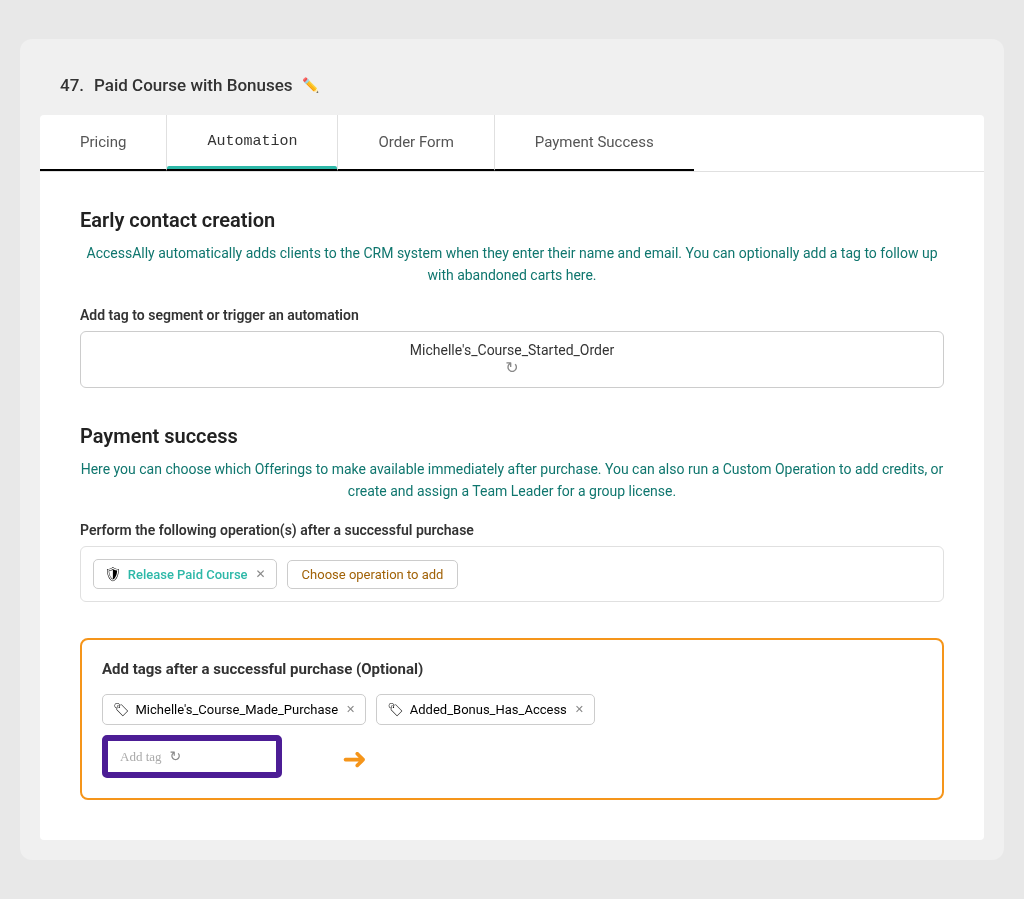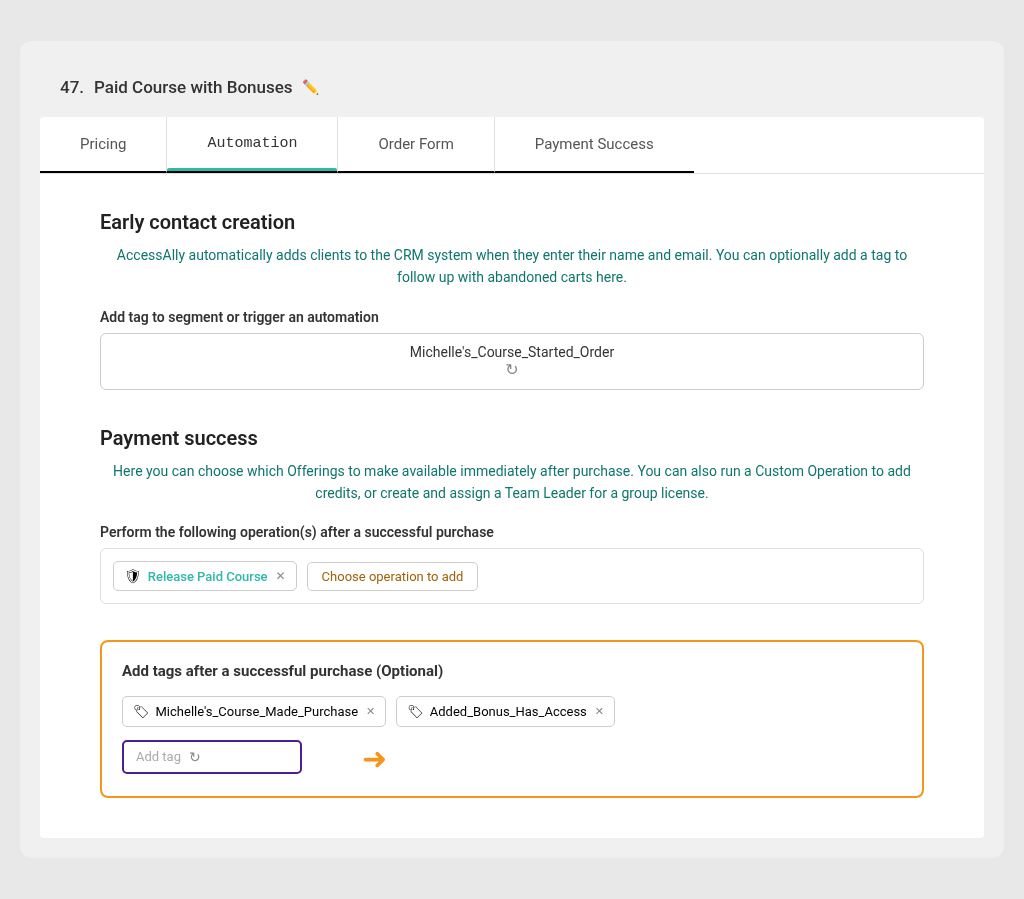--- a/index.html
+++ b/index.html
@@ -66,21 +66,21 @@
       content: '';
       position: absolute;
       bottom: 0;
       left: 0;
       right: 0;
       height: 3px;
       background: #2db8a8;
       border-radius: 2px 2px 0 0;
     }
     .content {
-      padding: 36px 60px 40px;
+      padding: 36px 40px 40px;
     }
     .section {
       margin-bottom: 36px;
     }
     .section-title {
       font-size: 20px;
       font-weight: 600;
       color: #222;
       margin-bottom: 10px;
     }
@@ -191,27 +191,28 @@
       color: #888;
       cursor: pointer;
       font-size: 11px;
       margin-left: 2px;
     }
     .add-tag-input {
       display: flex;
       align-items: center;
       gap: 8px;
       padding: 7px 12px;
-      border: 2px solid #4c1d95;
+      border: 6px solid #4c1d95;
       border-radius: 5px;
       background: #fff;
       font-size: 13px;
       color: #aaa;
       cursor: text;
       min-width: 180px;
+      font-family: Liberation Serif, serif;
     }
     .add-tag-input .refresh-icon {
       color: #888;
       font-size: 14px;
     }
     .arrow-indicator {
       color: #f5951a;
       font-size: 28px;
       margin-left: 20px;
       margin-top: 4px;

